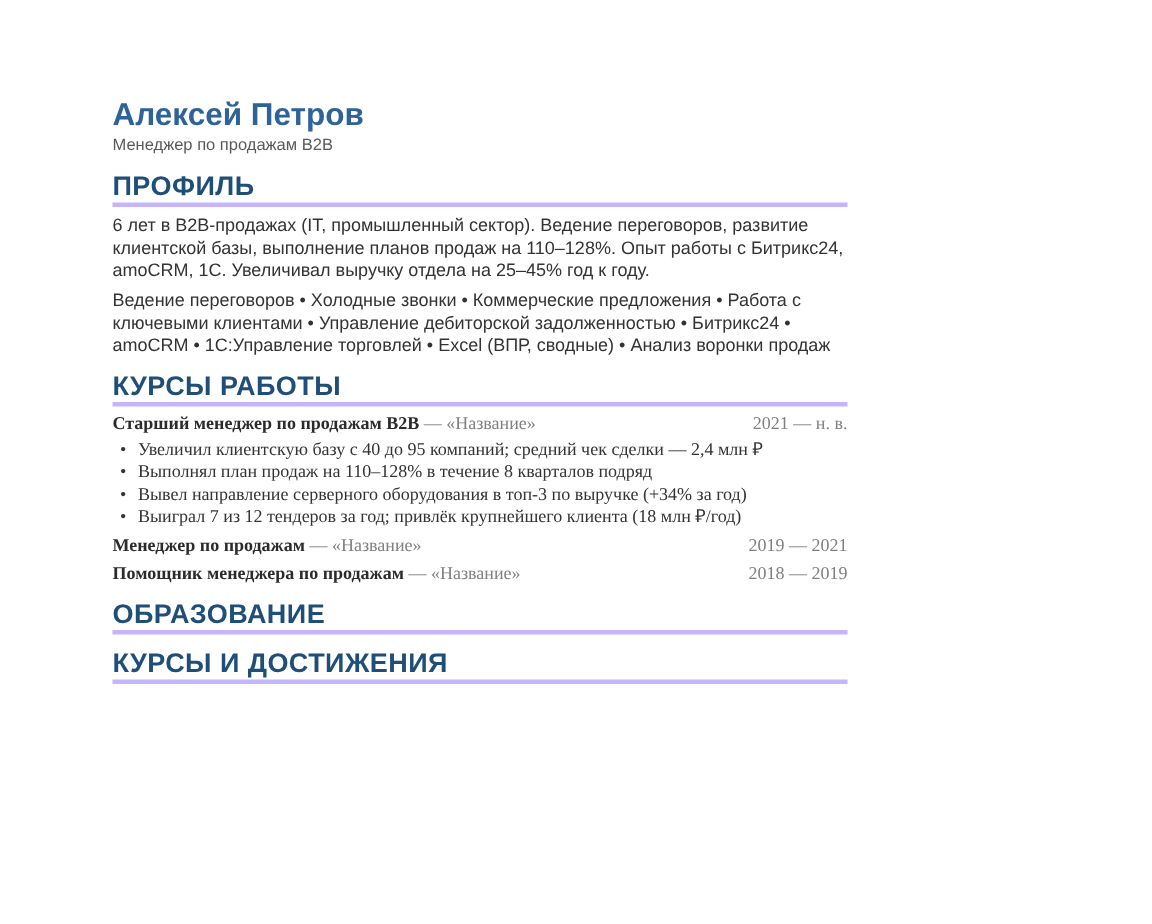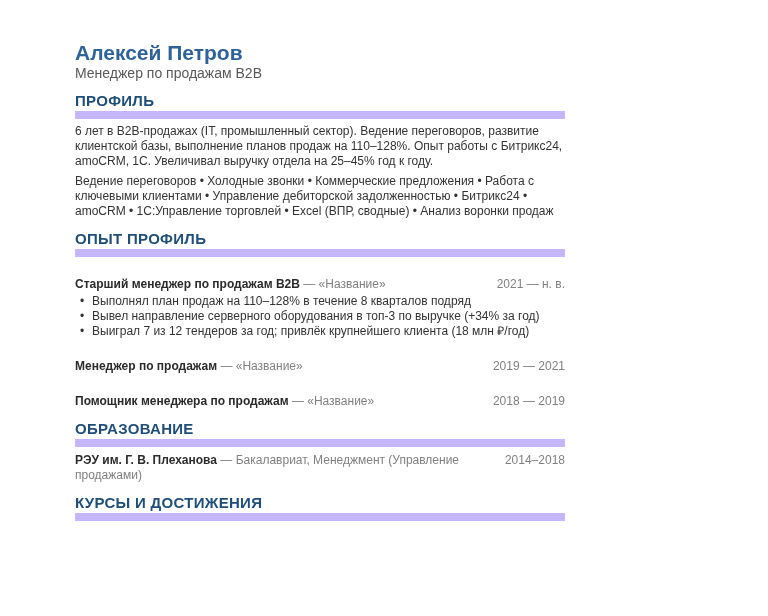--- a/index.html
+++ b/index.html
@@ -8,51 +8,51 @@
     height: 616px;
     background: #ffffff;
     font-family: "Liberation Sans", sans-serif;
     color: #333333;
     overflow: hidden;
   }
   .page {
     box-sizing: border-box;
     width: 640px;
     height: 616px;
-    padding: 40px 75px 0 75px;
+    padding: 64px 75px 0 75px;
   }
   .name {
     margin: 0;
     font-size: 21px;
     line-height: 26px;
     font-weight: bold;
     color: #2e6399;
   }
   .subtitle {
-    font-size: 14px;
+    font-size: 11px;
     line-height: 15px;
     color: #595959;
   }
   h2.sec {
     margin: 12px 0 0 0;
     padding-bottom: 3px;
-    font-size: 15px;
+    font-size: 18px;
     line-height: 15px;
     font-weight: bold;
     letter-spacing: 0.3px;
     color: #1f4e79;
-    border-bottom: 8px solid #c4b5fd;
+    border-bottom: 3px solid #c4b5fd;
   }
   p.body {
     margin: 5px 0 0 0;
     font-size: 12px;
     line-height: 15px;
     color: #333333;
   }
-  .job { margin-top: 20px; }
+  .job { margin-top: 4px; font-family: Liberation Serif, serif; }
   .row {
     display: flex;
     justify-content: space-between;
     align-items: baseline;
     font-size: 12px;
     line-height: 15px;
   }
   .row-left { flex: 1 1 auto; }
   .job-title, .edu-name {
     font-weight: bold;
@@ -102,31 +102,32 @@
   <section>
     <h2 class="sec">ПРОФИЛЬ</h2>
     <p class="body">6 лет в B2B-продажах (IT, промышленный сектор). Ведение переговоров, развитие клиентской базы, выполнение планов продаж на 110–128%. Опыт работы с Битрикс24, amoCRM, 1С. Увеличивал выручку отдела на 25–45% год к году.</p>
   </section>
 
   <section>
     <p class="body">Ведение переговоров • Холодные звонки • Коммерческие предложения • Работа с ключевыми клиентами • Управление дебиторской задолженностью • Битрикс24 • amoCRM • 1С:Управление торговлей • Excel (ВПР, сводные) • Анализ воронки продаж</p>
   </section>
 
   <section>
-    <h2 class="sec">ОПЫТ ПРОФИЛЬ</h2>
+    <h2 class="sec">КУРСЫ РАБОТЫ</h2>
 
     <div class="job">
       <div class="row">
         <div class="row-left">
           <span class="job-title">Старший менеджер по продажам B2B</span>
           <span class="muted">— «Название»</span>
         </div>
         <span class="dates">2021 — н. в.</span>
       </div>
       <ul class="bullets">
+        <li>Увеличил клиентскую базу с 40 до 95 компаний; средний чек сделки — 2,4 млн ₽</li>
         <li>Выполнял план продаж на 110–128% в течение 8 кварталов подряд</li>
         <li>Вывел направление серверного оборудования в топ-3 по выручке (+34% за год)</li>
         <li>Выиграл 7 из 12 тендеров за год; привлёк крупнейшего клиента (18 млн ₽/год)</li>
       </ul>
     </div>
 
     <div class="job">
       <div class="row">
         <div class="row-left">
           <span class="job-title">Менеджер по продажам</span>
@@ -142,26 +143,19 @@
           <span class="job-title">Помощник менеджера по продажам</span>
           <span class="muted">— «Название»</span>
         </div>
         <span class="dates">2018 — 2019</span>
       </div>
     </div>
   </section>
 
   <section>
     <h2 class="sec">ОБРАЗОВАНИЕ</h2>
-    <div class="row edu-row">
-      <div class="row-left">
-        <span class="edu-name">РЭУ им. Г. В. Плеханова</span>
-        <span class="muted">— Бакалавриат, Менеджмент (Управление продажами)</span>
-      </div>
-      <span class="dates">2014–2018</span>
-    </div>
   </section>
 
   <section class="courses">
     <h2 class="sec">КУРСЫ И ДОСТИЖЕНИЯ</h2>
   </section>
 
 </div>
 
 </body></html>

